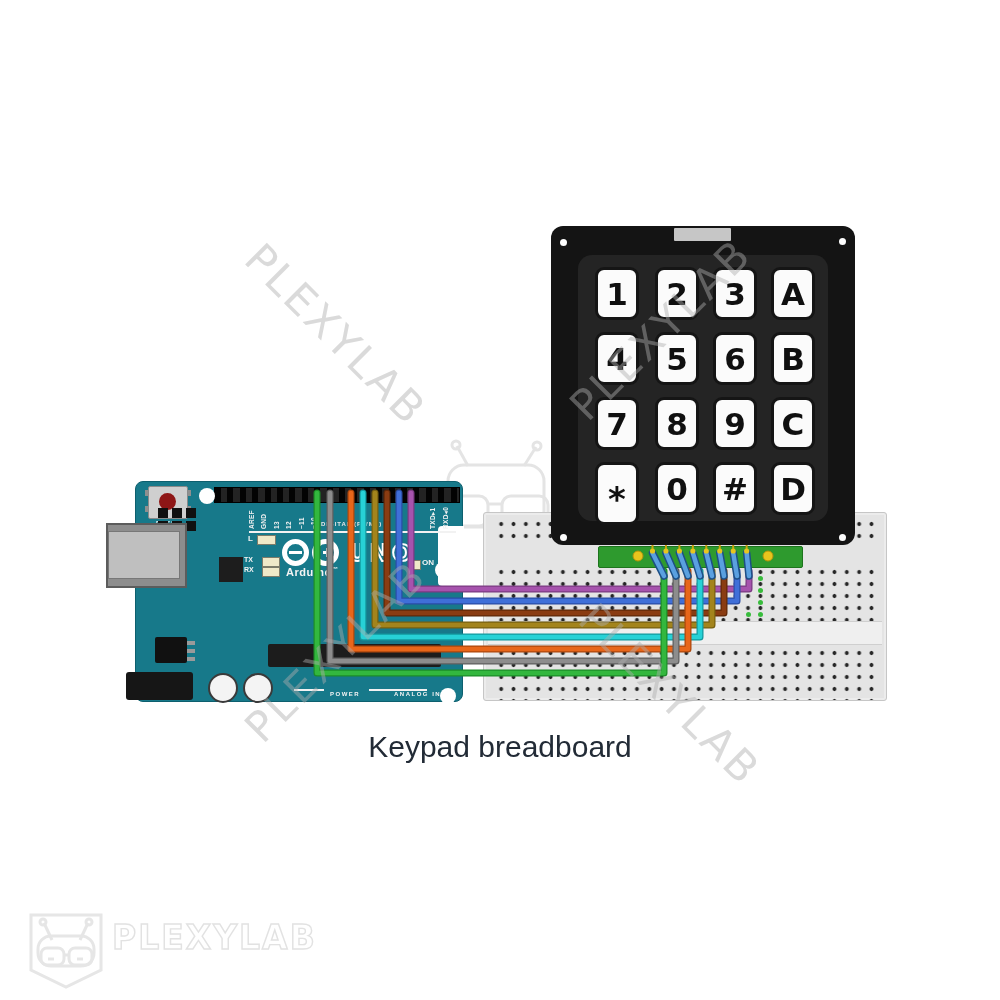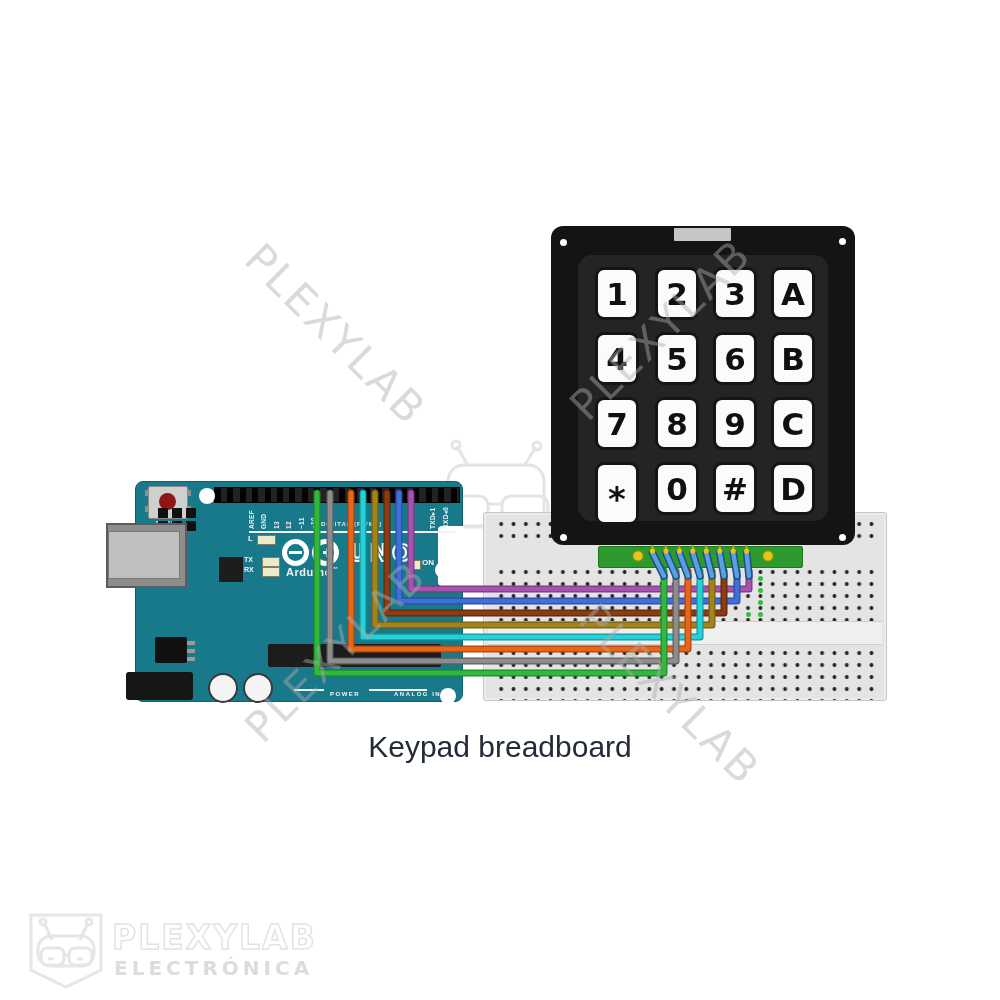--- a/index.html
+++ b/index.html
@@ -271,21 +271,20 @@
       <line x1="52" y1="28" x2="60" y2="11"></line>
         <circle cx="61" cy="10" r="3"></circle>
       <rect x="10" y="24" width="56" height="30" rx="13"></rect>
       <rect x="13" y="36" width="23" height="17" rx="6" fill="#ffffff" fill-opacity="0.01"></rect>
       <rect x="41" y="36" width="23" height="17" rx="6"></rect>
       <line x1="36" y1="43" x2="41" y2="43"></line>
       <line x1="20" y1="47" x2="26" y2="47"></line>
         <line x1="49" y1="47" x2="55" y2="47"></line>
     </svg>
     <div id="brand-name">PLEXYLAB</div>
-    <div id="brand-sub">ELECTRÓNICA</div>
   </div>
 
   <div id="wm-tiles" class="abs" style="left:0;top:0;">
       <div class="wm-text" style="left: 218px; top: 310px; transform: rotate(45deg);">PLEXYLAB</div>
       <div class="wm-text" style="left: 543px; top: 305px; transform: rotate(-45deg);">PLEXYLAB</div>
       <div class="wm-text" style="left: 218px; top: 627px; transform: rotate(-45deg);">PLEXYLAB</div>
       <div class="wm-text" style="left: 552px; top: 670px; transform: rotate(45deg);">PLEXYLAB</div>
     </div>
 </div>
 

